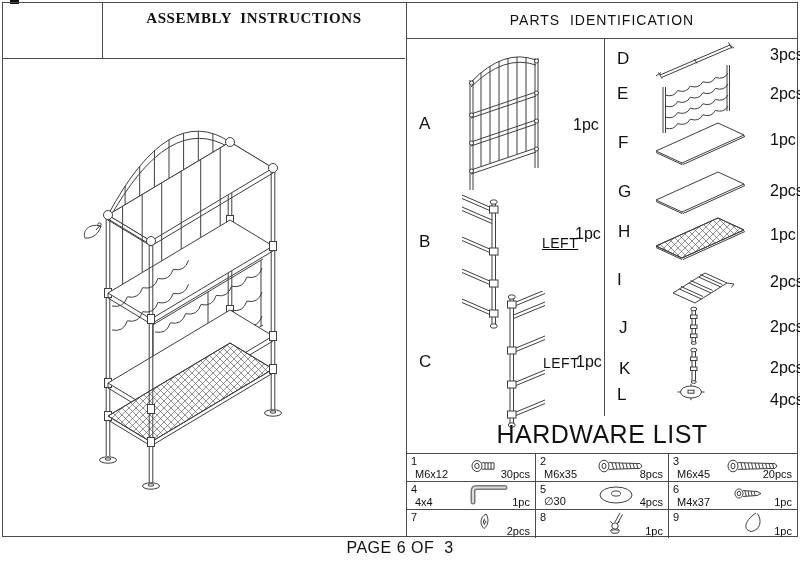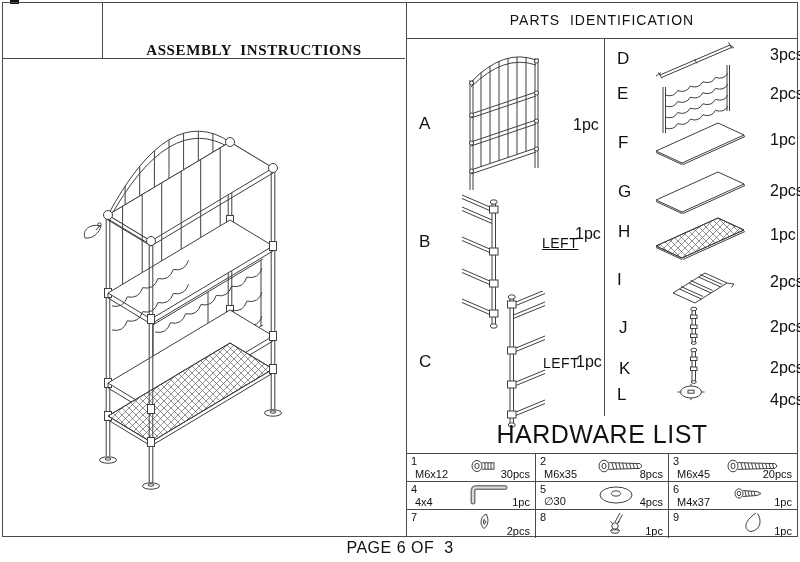--- a/index.html
+++ b/index.html
@@ -2,21 +2,21 @@
 <html><head>
 <meta charset="utf-8">
 <style>
   html,body{margin:0;padding:0;background:#fff;}
   body{width:800px;height:562px;position:relative;font-family:"Liberation Sans",sans-serif;color:#111;overflow:hidden;}
   .sheet{position:absolute;left:2px;top:2px;width:794px;height:533px;border:1px solid #4a4a4a;}
   .abs{position:absolute;}
   
   .title-box{left:0;top:0;width:402px;height:55px;border-bottom:1px solid #4a4a4a;}
   .title-left-cell{left:0;top:0;width:99px;height:55px;border-right:1px solid #4a4a4a;}
-  .title-main{left:100px;top:7px;width:302px;text-align:center;font-family:"Liberation Serif",serif;font-weight:bold;font-size:15px;white-space:pre;letter-spacing:.6px;margin-top:32px;}
+  .title-main{left:100px;top:7px;width:302px;text-align:center;font-family:"Liberation Serif",serif;font-weight:bold;font-size:15px;white-space:pre;letter-spacing:.6px;}
   .title-item{left:100px;top:31px;width:302px;text-align:center;font-family:"Liberation Serif",serif;font-weight:bold;font-size:15px;}
   .drawing-area{left:0;top:55px;width:403px;height:478px;}
   
   .right-panel{left:403px;top:0;width:390px;height:533px;border-left:1px solid #4a4a4a;}
   .parts-header{left:0;top:0;width:100%;height:35px;border-bottom:1px solid #4a4a4a;text-align:center;line-height:35px;font-size:14px;letter-spacing:1px;white-space:pre;}
   .parts-body{left:0;top:36px;width:100%;height:377px;}
   .parts-left{left:0;top:0;width:197px;height:377px;border-right:1px solid #4a4a4a;}
   .parts-right{left:198px;top:0;width:192px;height:377px;}
   .pl{font-size:17px;}
   .pq{font-size:16px;}

